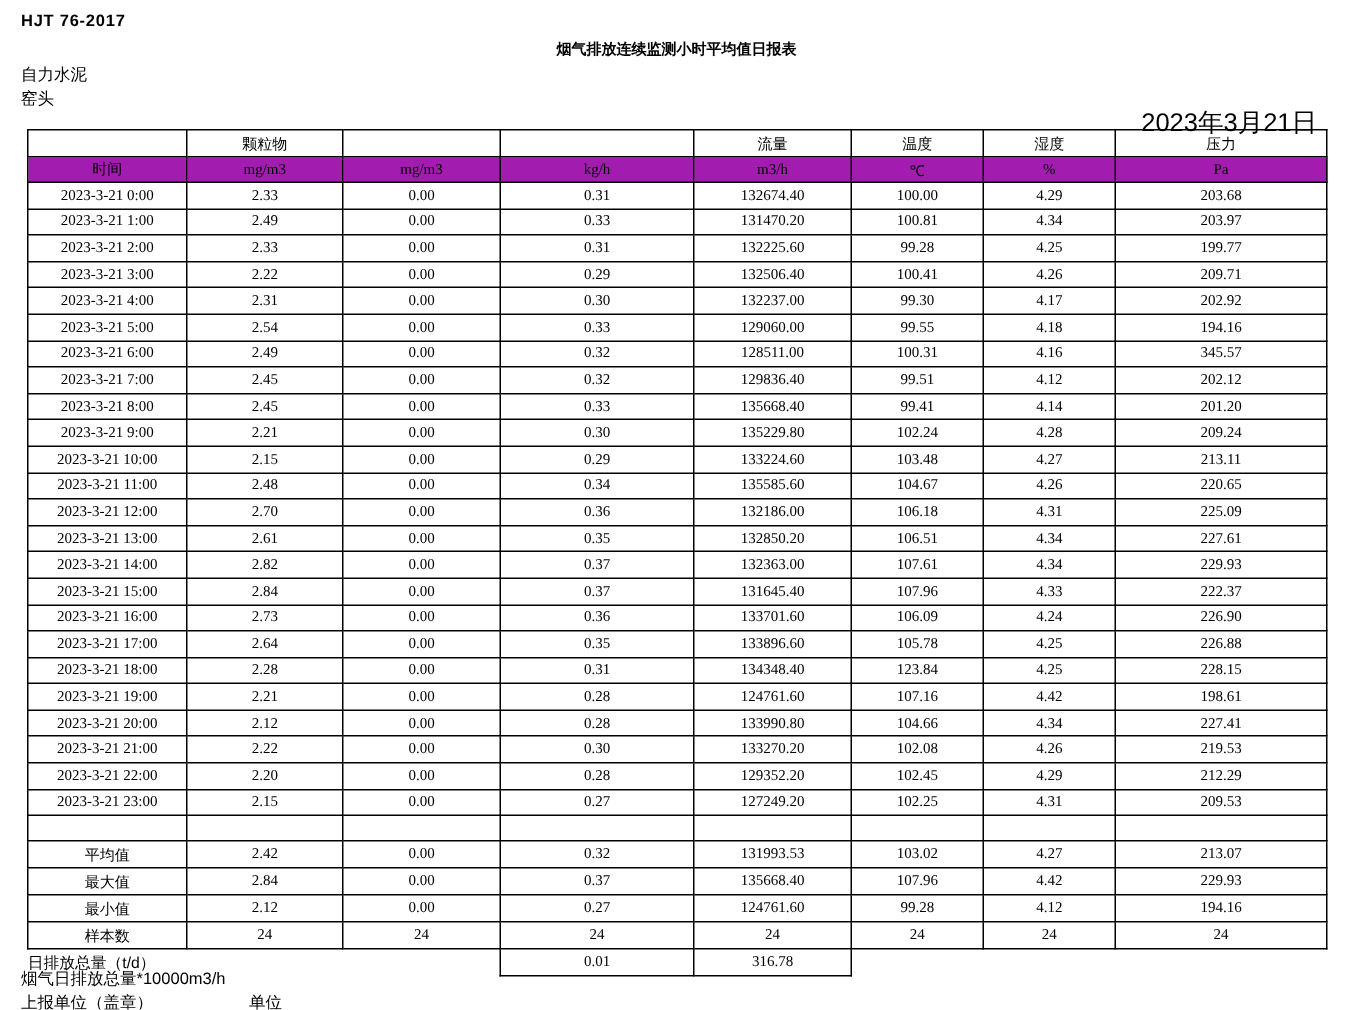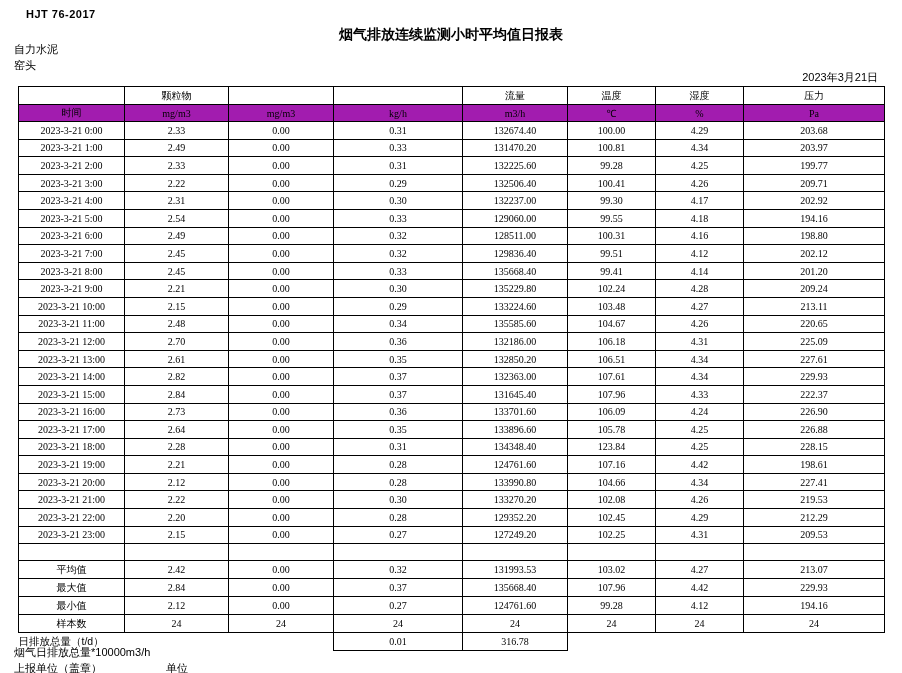--- a/index.html
+++ b/index.html
@@ -15,52 +15,52 @@
     position: relative;
     overflow: hidden;
   }
   .page {
     position: relative;
     width: 902px;
     height: 673px;
   }
   .std-code {
     position: absolute;
-    left: 26px;
+    left: 14px;
     top: 8px;
     font-size: 11px;
     font-weight: bold;
     letter-spacing: 0.5px;
   }
   .doc-title {
     position: absolute;
     left: 0;
     top: 26px;
     width: 902px;
     text-align: center;
-    font-size: 14px;
+    font-size: 10px;
     font-weight: bold;
   }
   .org-name {
     position: absolute;
     left: 14px;
     top: 42px;
     font-size: 11px;
   }
   .site-name {
     position: absolute;
     left: 14px;
     top: 58px;
     font-size: 11px;
   }
   .report-date {
     position: absolute;
     right: 24px;
     top: 70px;
-    font-size: 11px;
+    font-size: 17px;
   }
   table.main {
     position: absolute;
     left: 18px;
     top: 86px;
     border-collapse: collapse;
     table-layout: fixed;
     width: 866px;
     font-size: 10px;
   }
@@ -227,21 +227,21 @@
           <td>194.16</td>
         </tr>
       <tr class="data">
           <td class="time-col">2023-3-21 6:00</td>
           <td>2.49</td>
           <td>0.00</td>
           <td>0.32</td>
           <td>128511.00</td>
           <td>100.31</td>
           <td>4.16</td>
-          <td>198.80</td>
+          <td>345.57</td>
         </tr>
       <tr class="data">
           <td class="time-col">2023-3-21 7:00</td>
           <td>2.45</td>
           <td>0.00</td>
           <td>0.32</td>
           <td>129836.40</td>
           <td>99.51</td>
           <td>4.12</td>
           <td>202.12</td>

